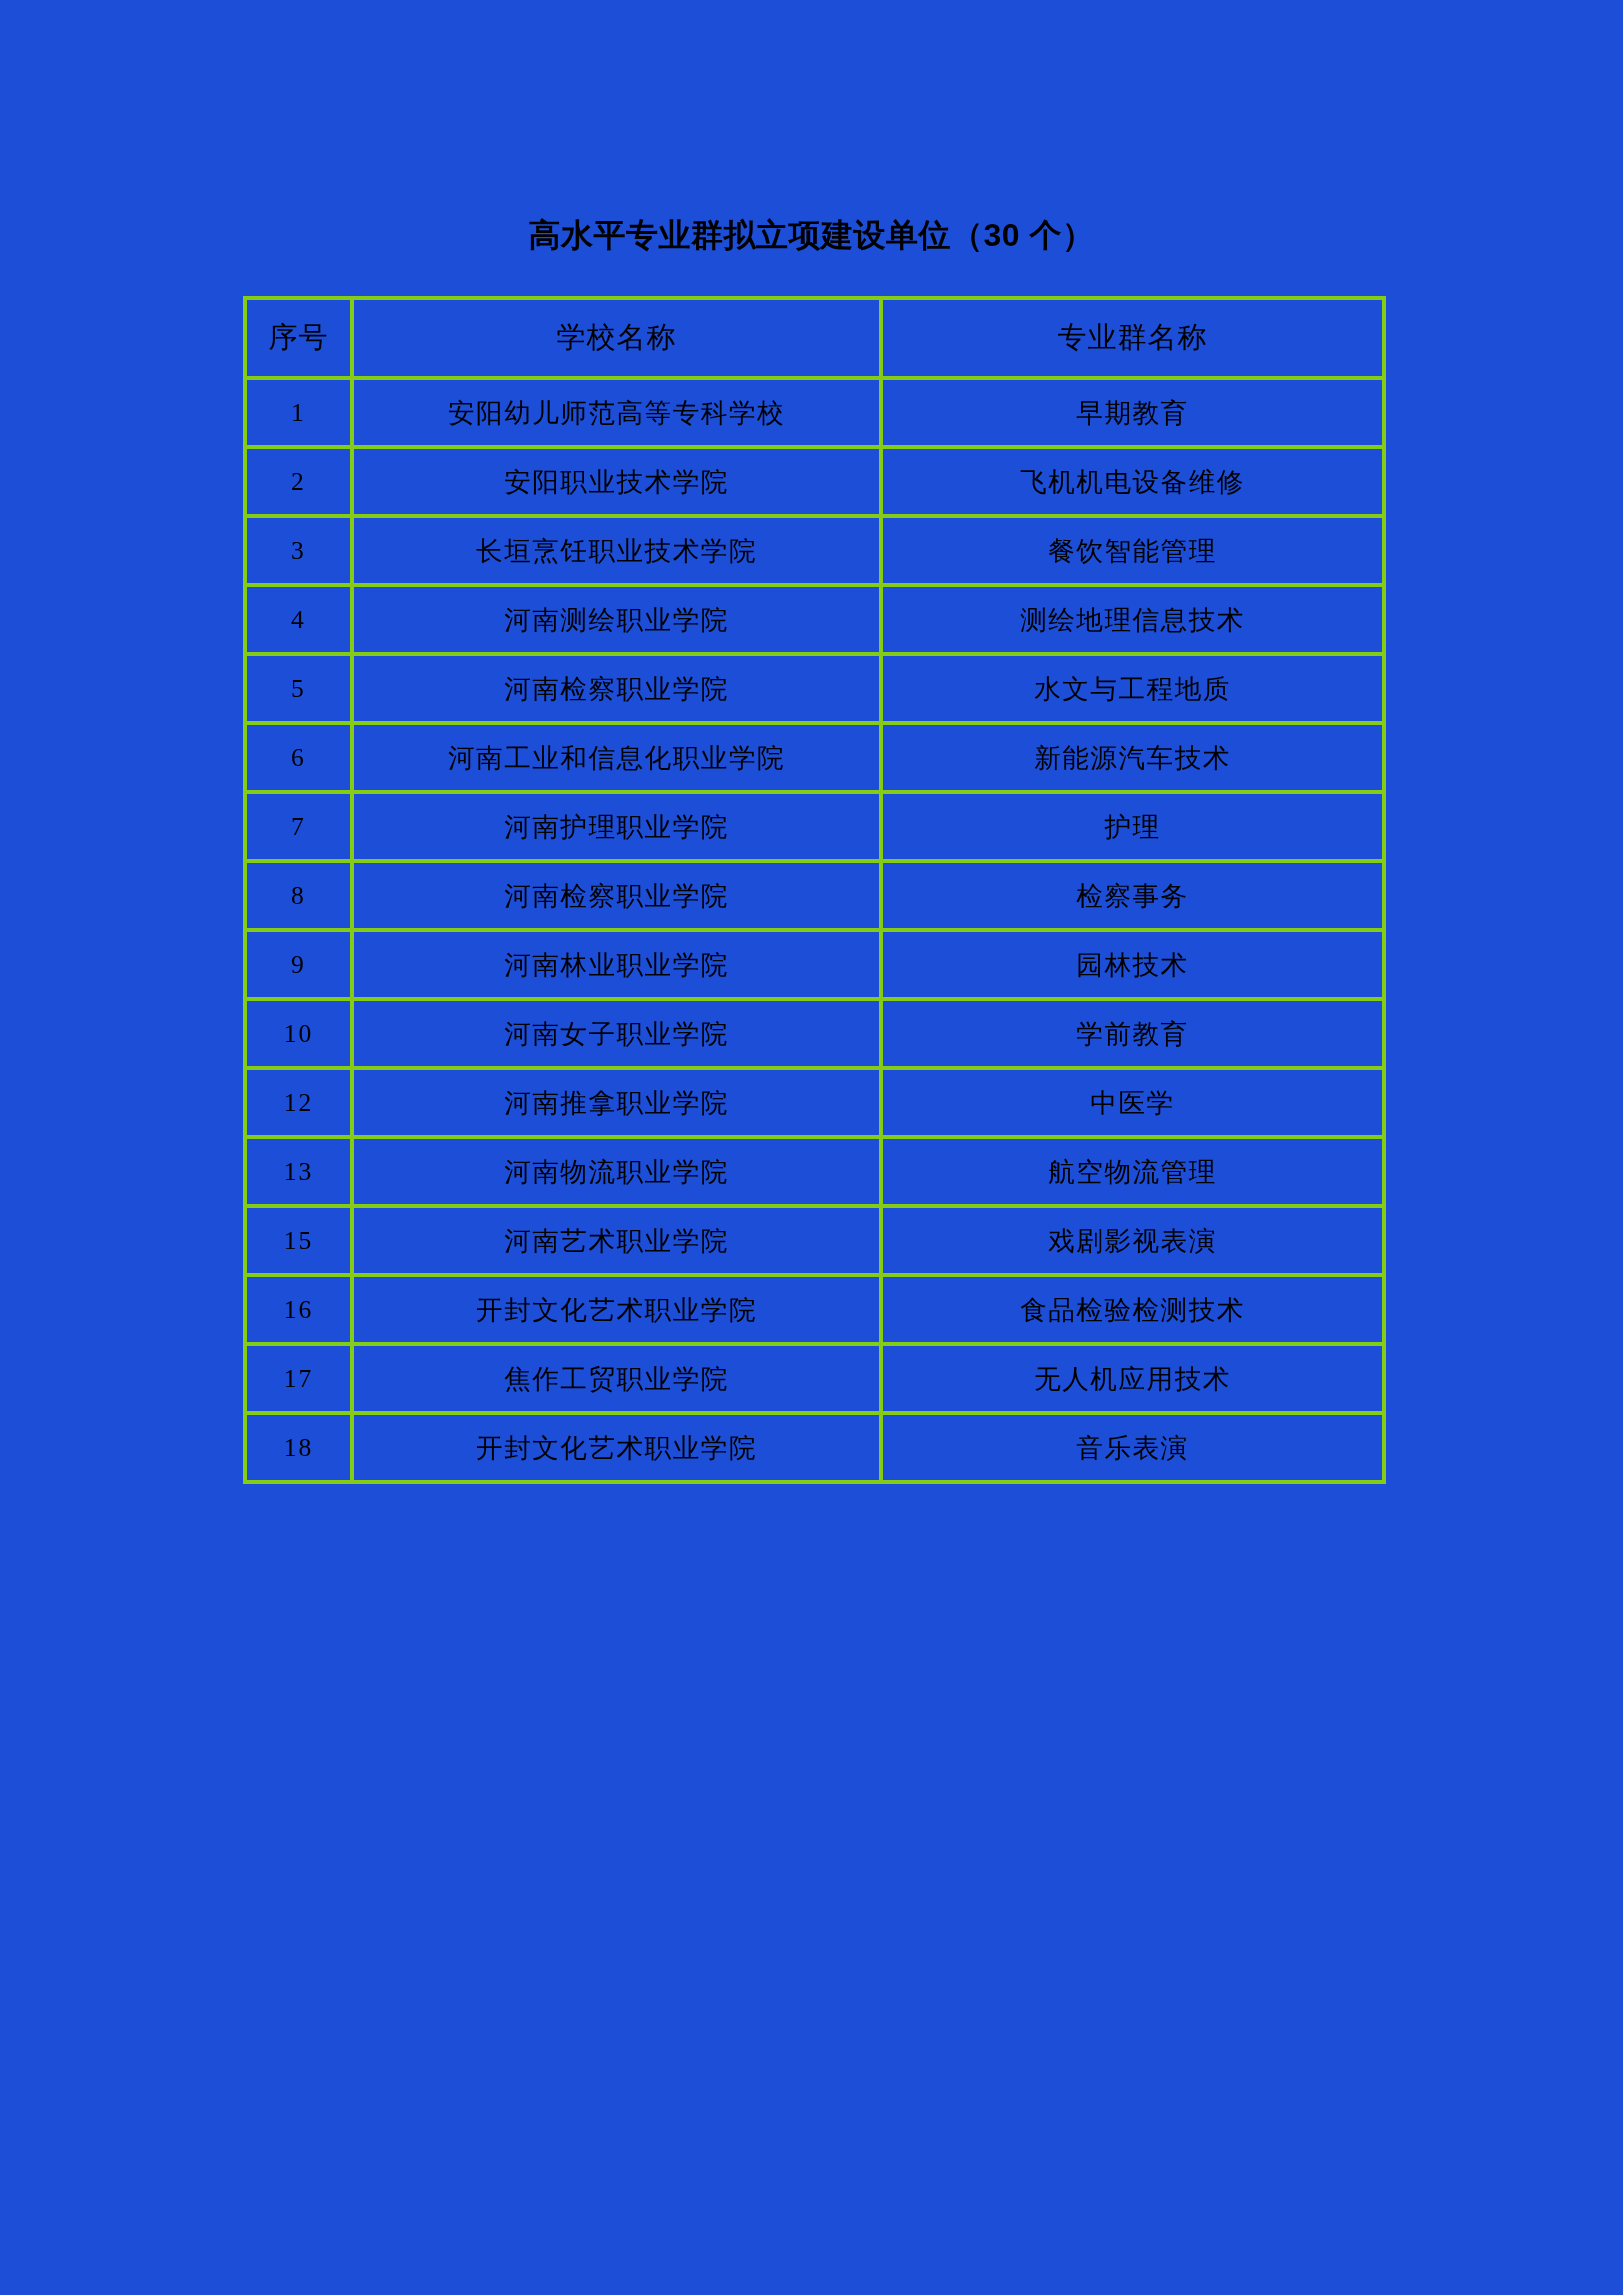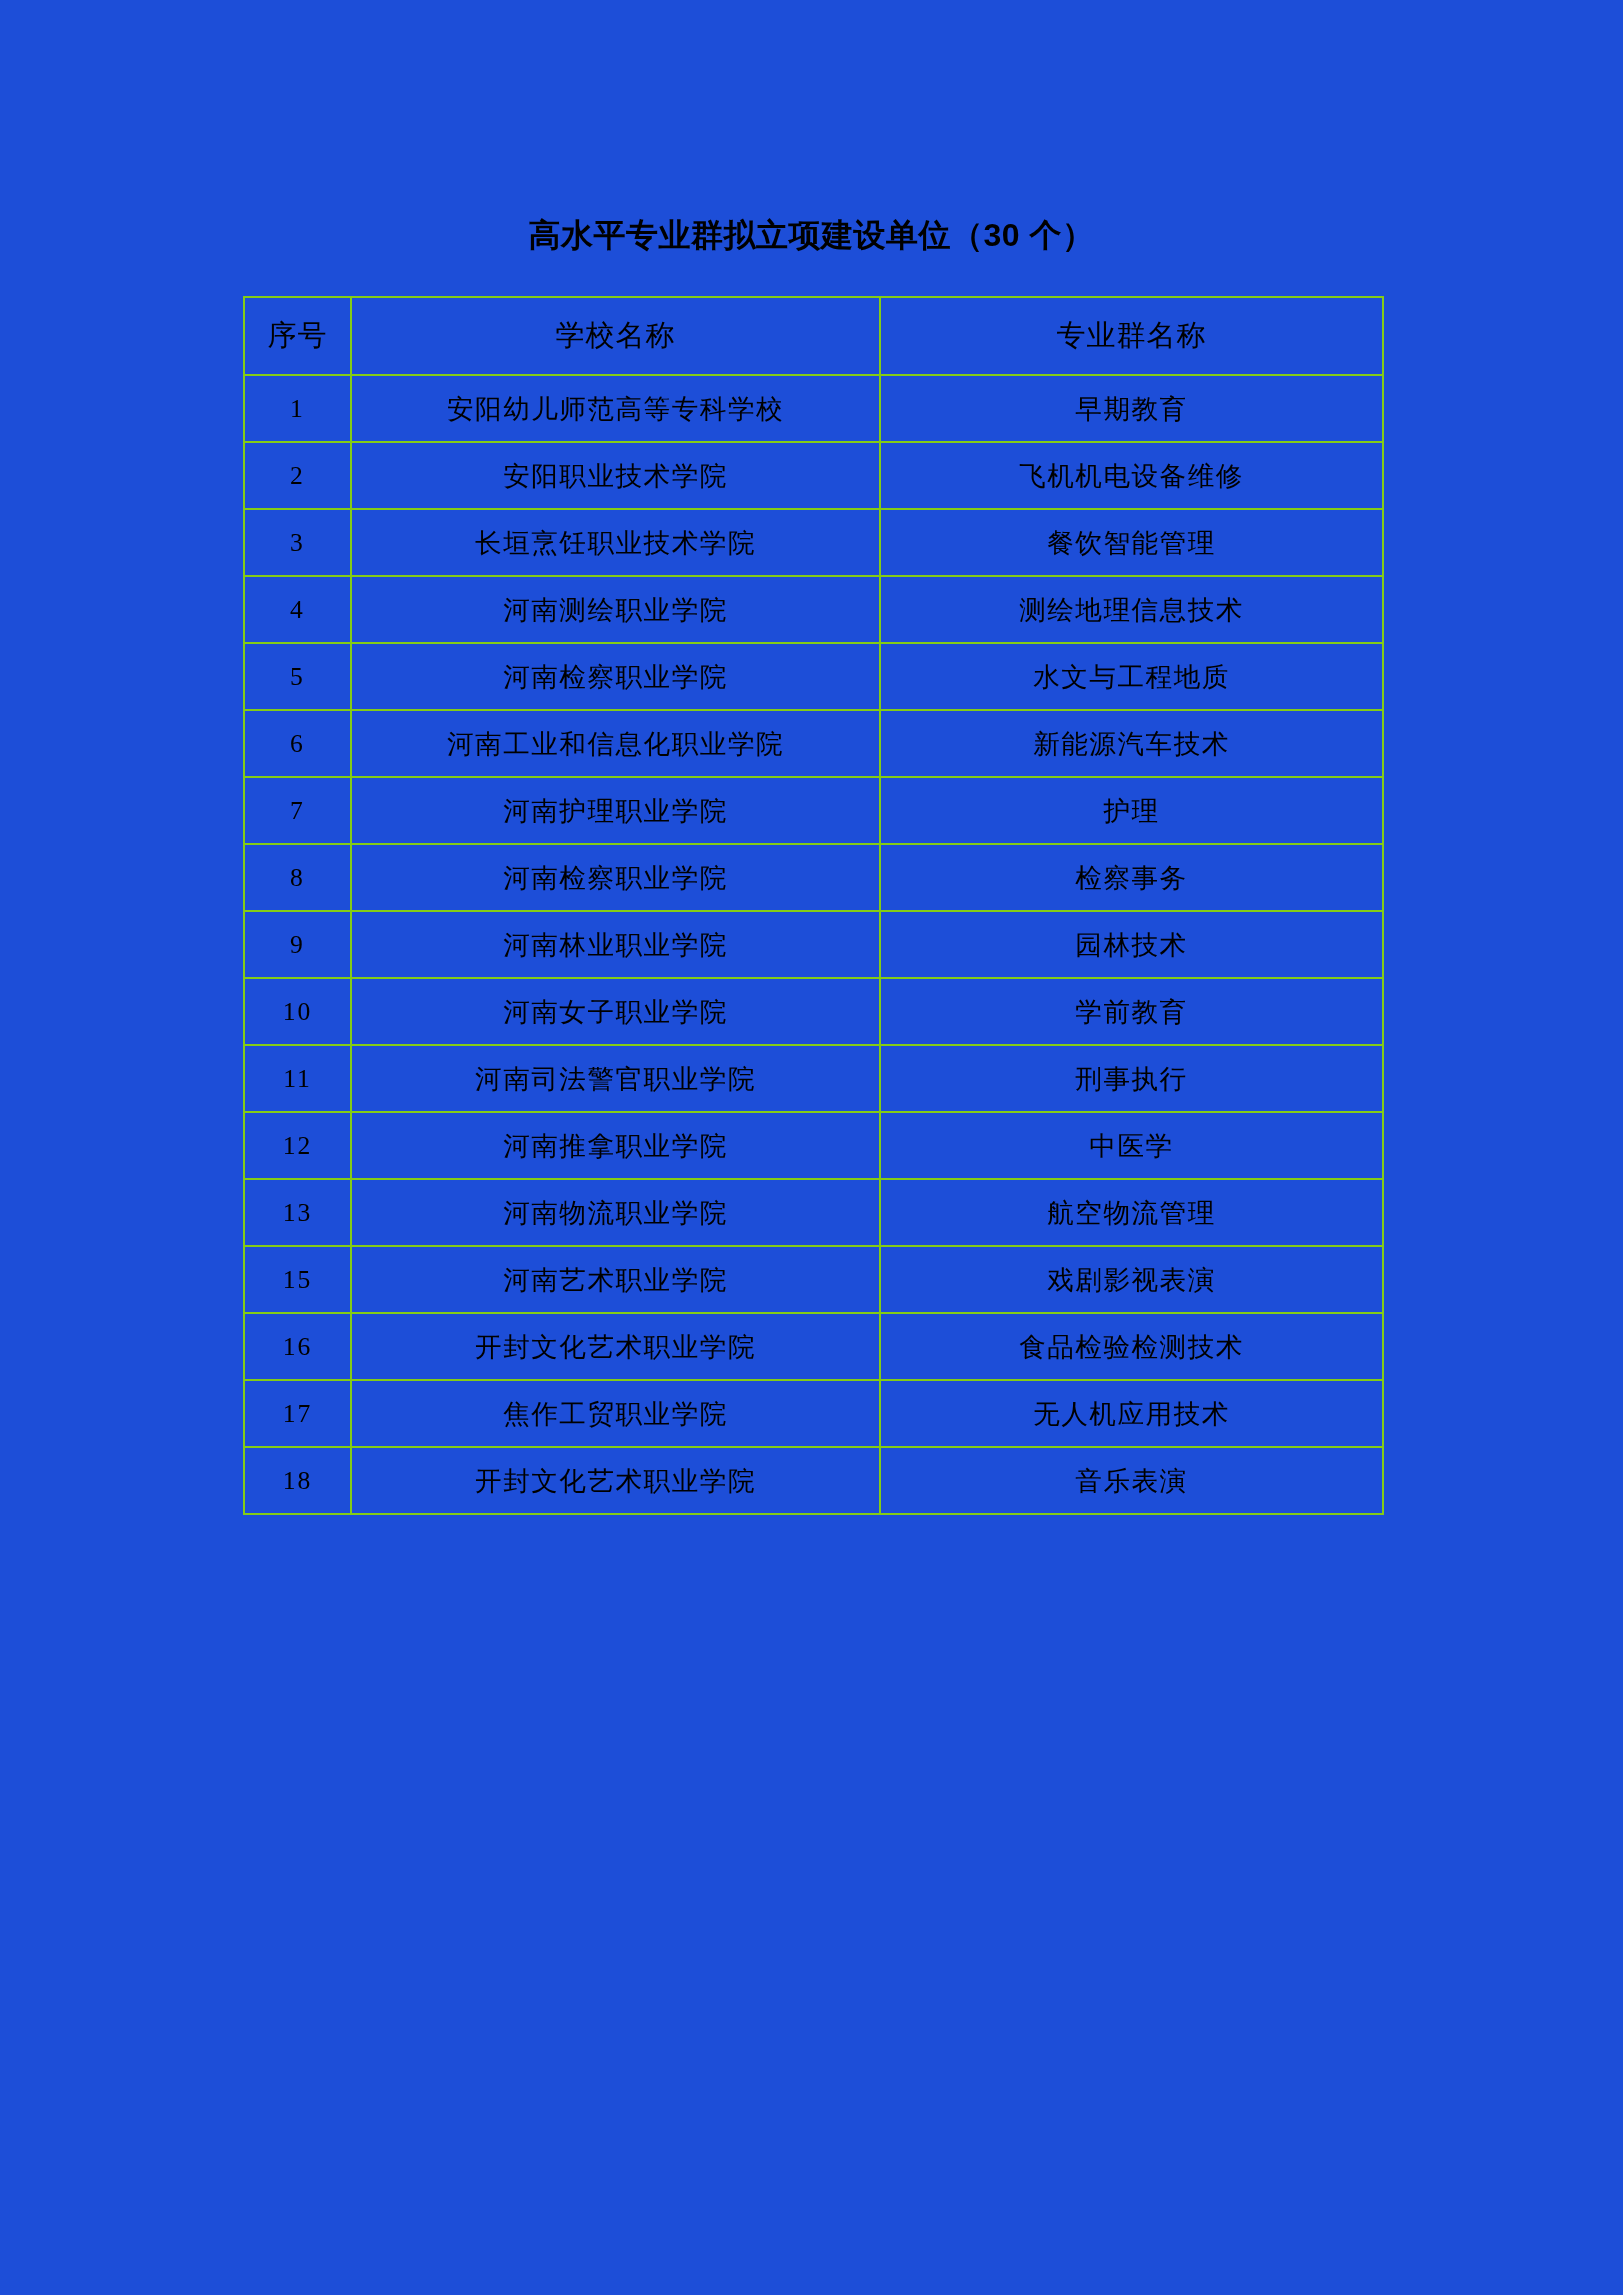--- a/index.html
+++ b/index.html
@@ -43,21 +43,21 @@
     border-collapse: collapse;
     width: 1139px;
     table-layout: fixed;
   }
   table.listing col.c-idx   { width: 107px; }
   table.listing col.c-school{ width: 529px; }
   table.listing col.c-group { width: 503px; }
 
   table.listing th,
   table.listing td {
-    border: 2px solid #84cc16;
+    border: 4px solid #84cc16;
     text-align: center;
     vertical-align: middle;
     color: #000000;
     padding: 0;
   }
   table.listing thead th {
     height: 76px;
     font-weight: normal;
     font-size: 29px;
     letter-spacing: 1px;
@@ -150,25 +150,20 @@
             <td class="idx">9</td>
             <td class="school">河南林业职业学院</td>
             <td class="group">园林技术</td>
           </tr>
           <tr>
             <td class="idx">10</td>
             <td class="school">河南女子职业学院</td>
             <td class="group">学前教育</td>
           </tr>
           <tr>
-            <td class="idx">11</td>
-            <td class="school">河南司法警官职业学院</td>
-            <td class="group">刑事执行</td>
-          </tr>
-          <tr>
             <td class="idx">12</td>
             <td class="school">河南推拿职业学院</td>
             <td class="group">中医学</td>
           </tr>
           <tr>
             <td class="idx">13</td>
             <td class="school">河南物流职业学院</td>
             <td class="group">航空物流管理</td>
           </tr>
           <tr>

